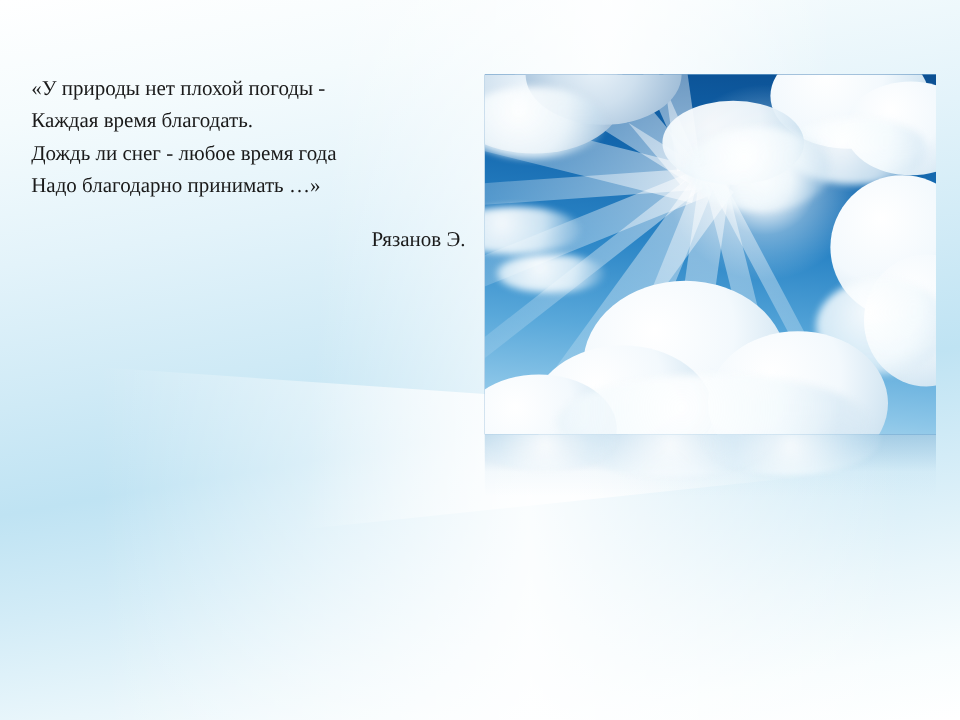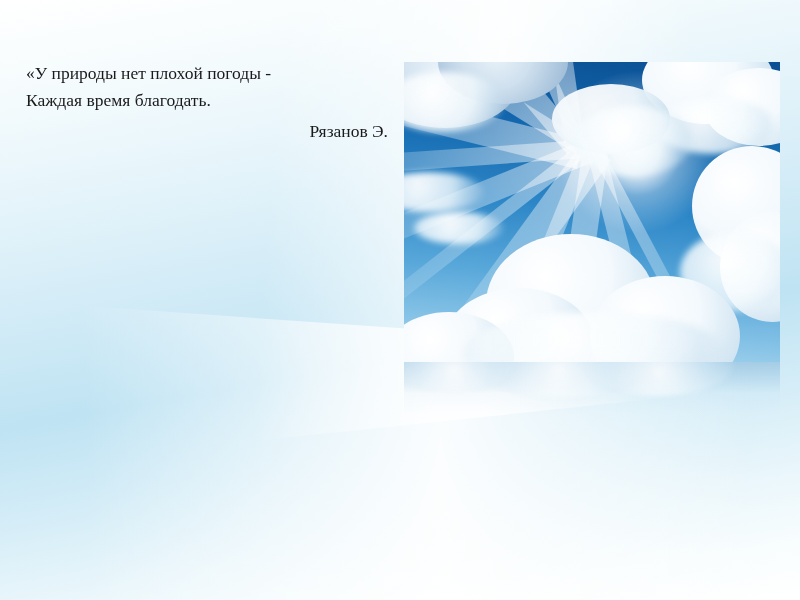--- a/index.html
+++ b/index.html
@@ -65,21 +65,21 @@
     line-height: 27px;
     color: #1a1a1a;
     white-space: nowrap;
   }
   .quote-author {
     font-size: 17.5px;
     line-height: 27px;
     color: #1a1a1a;
     text-align: right;
     padding-right: 8px;
-    margin-top: 4px;
+    margin-top: 18px;
   }
 
   .photo-frame {
     position: absolute;
     left: 404px;
     top: 62px;
     width: 376px;
     height: 300px;
     z-index: 3;
     overflow: hidden;
@@ -156,20 +156,22 @@
   }
 </style>
 </head>
 <body>
 
 <div class="slide">
 
   <div class="quote-block">
     <div class="quote-line">«У природы нет плохой погоды -</div>
     <div class="quote-line">Каждая время благодать.</div>
+    <div class="quote-line">Дождь ли снег - любое время года</div>
+    <div class="quote-line">Надо благодарно принимать …»</div>
     <div class="quote-author">Рязанов Э.</div>
   </div>
 
   <div class="photo-frame">
     <div class="sky"></div>
 
     <div class="rays">
       <div class="ray" style="width:26px; transform: rotate(8deg);"></div>
       <div class="ray" style="width:16px; transform: rotate(22deg);"></div>
       <div class="ray" style="width:34px; transform: rotate(36deg);"></div>

